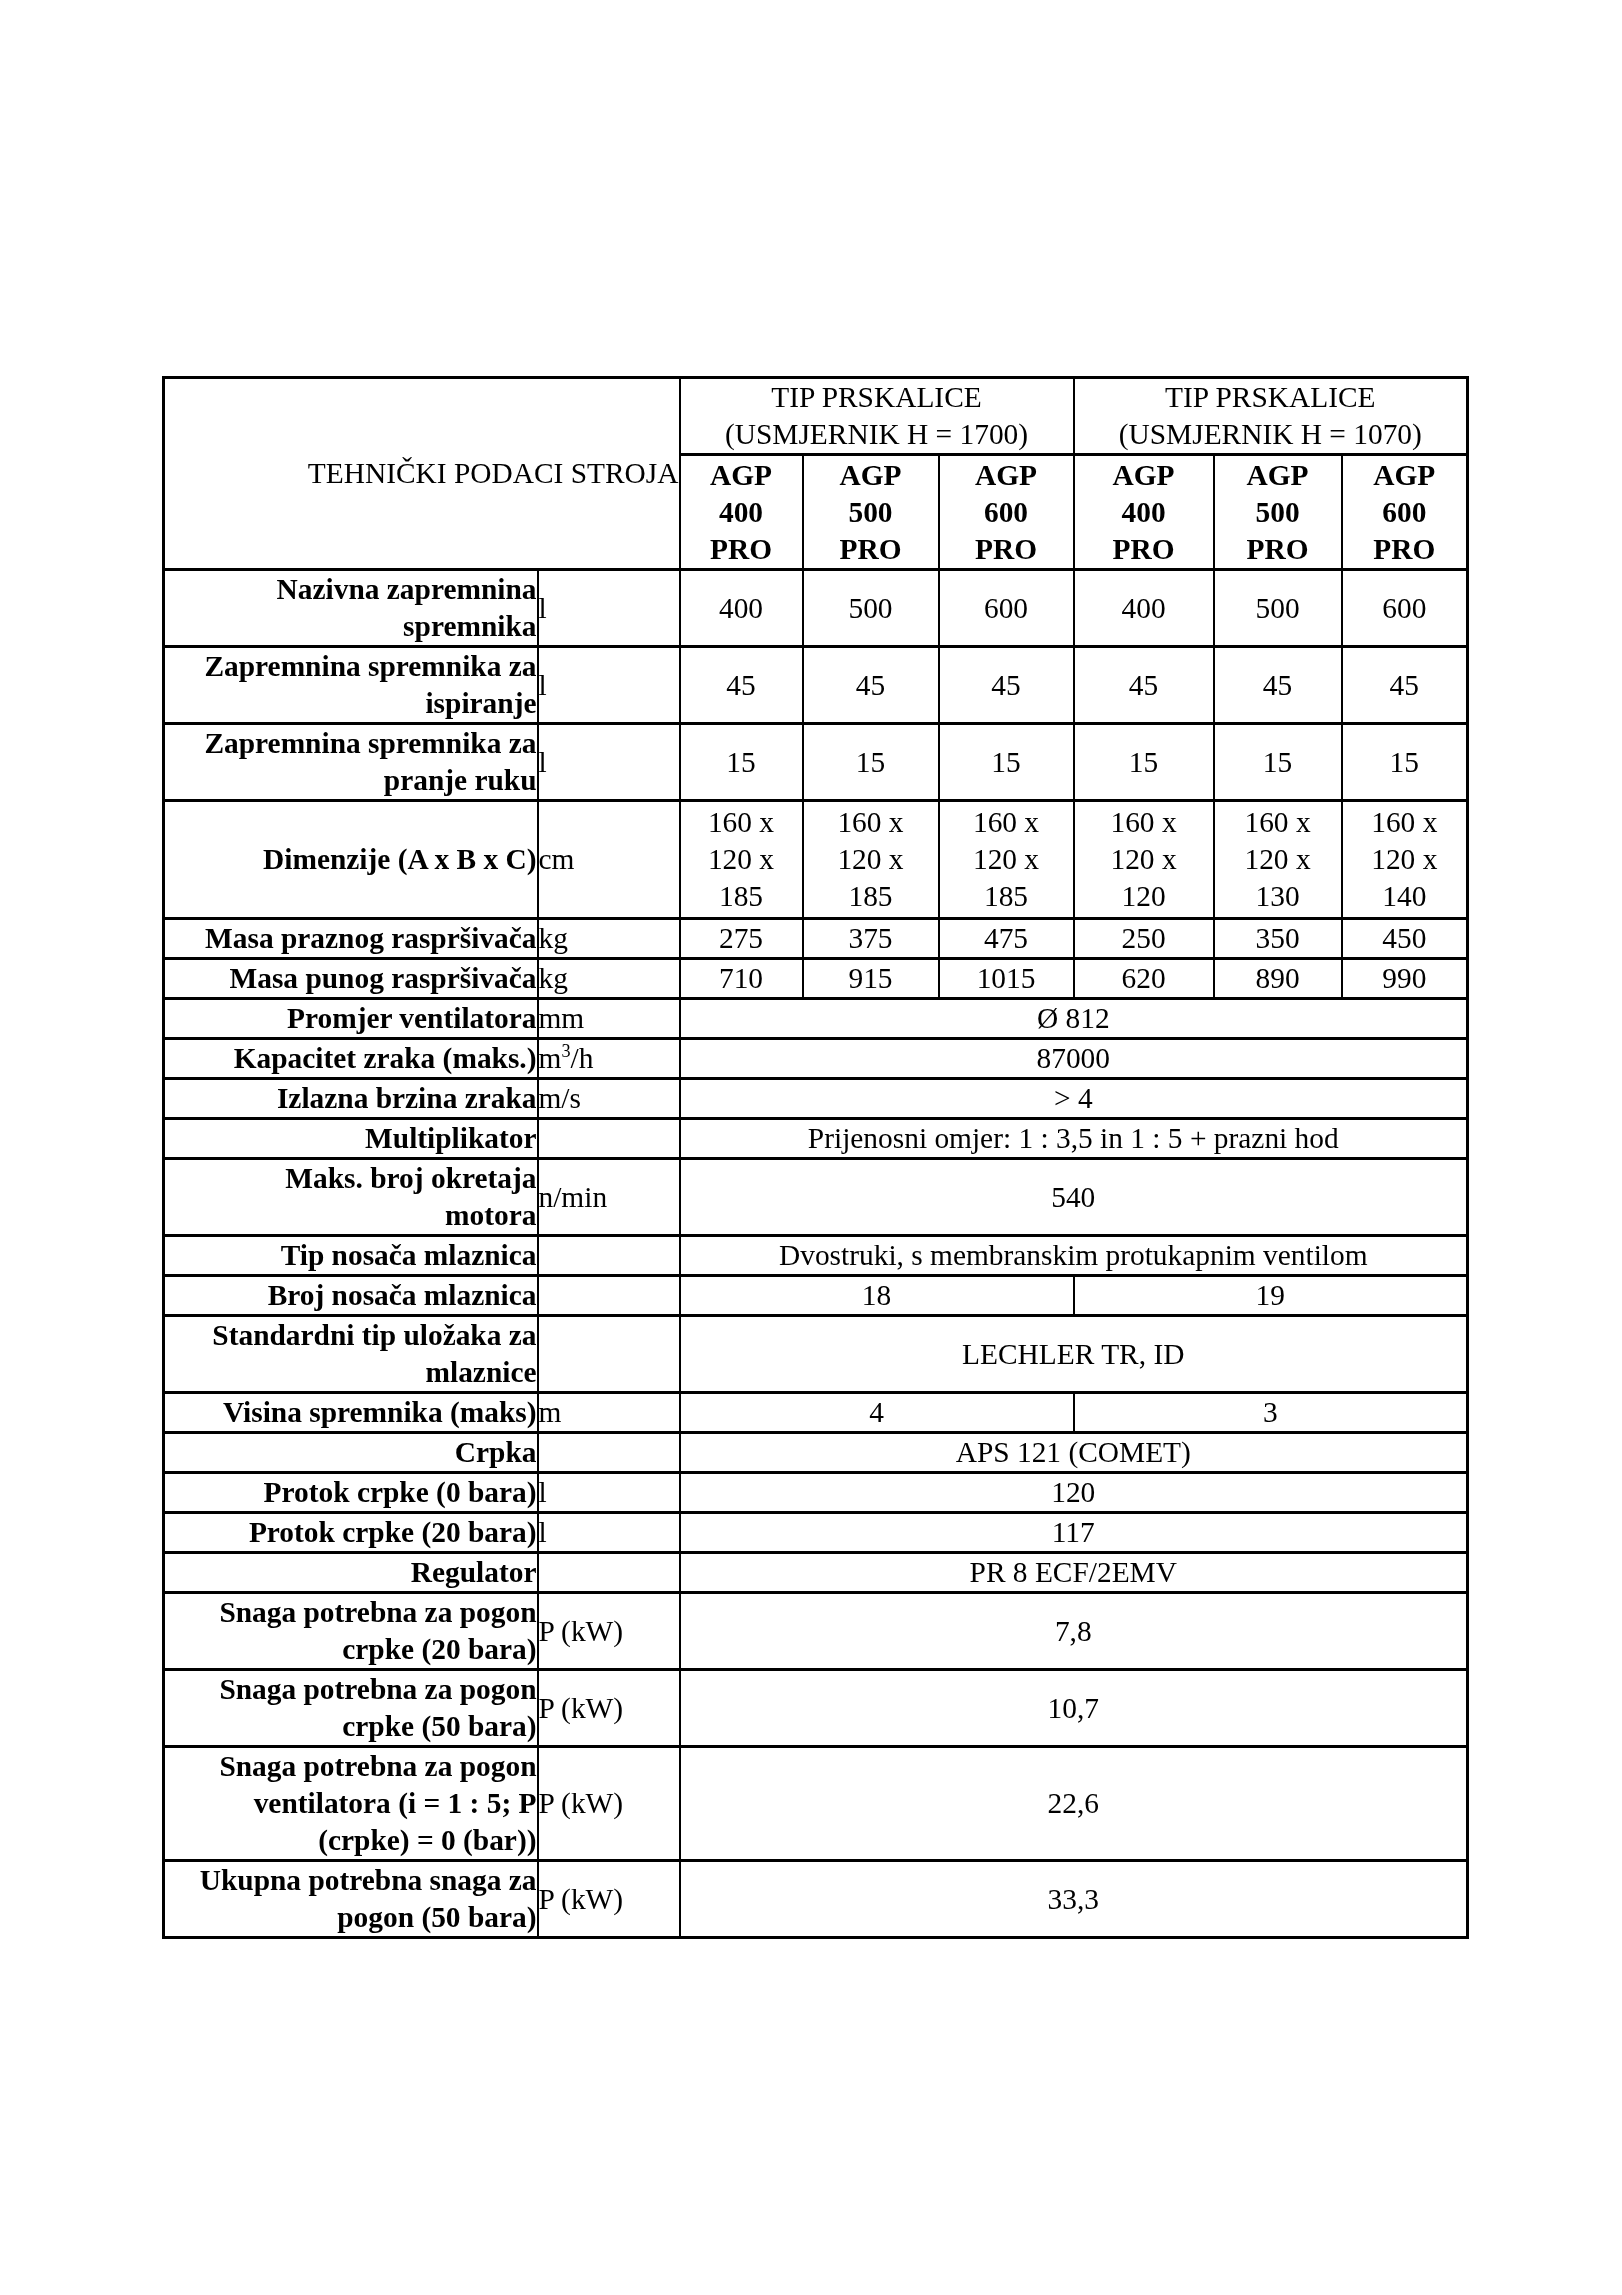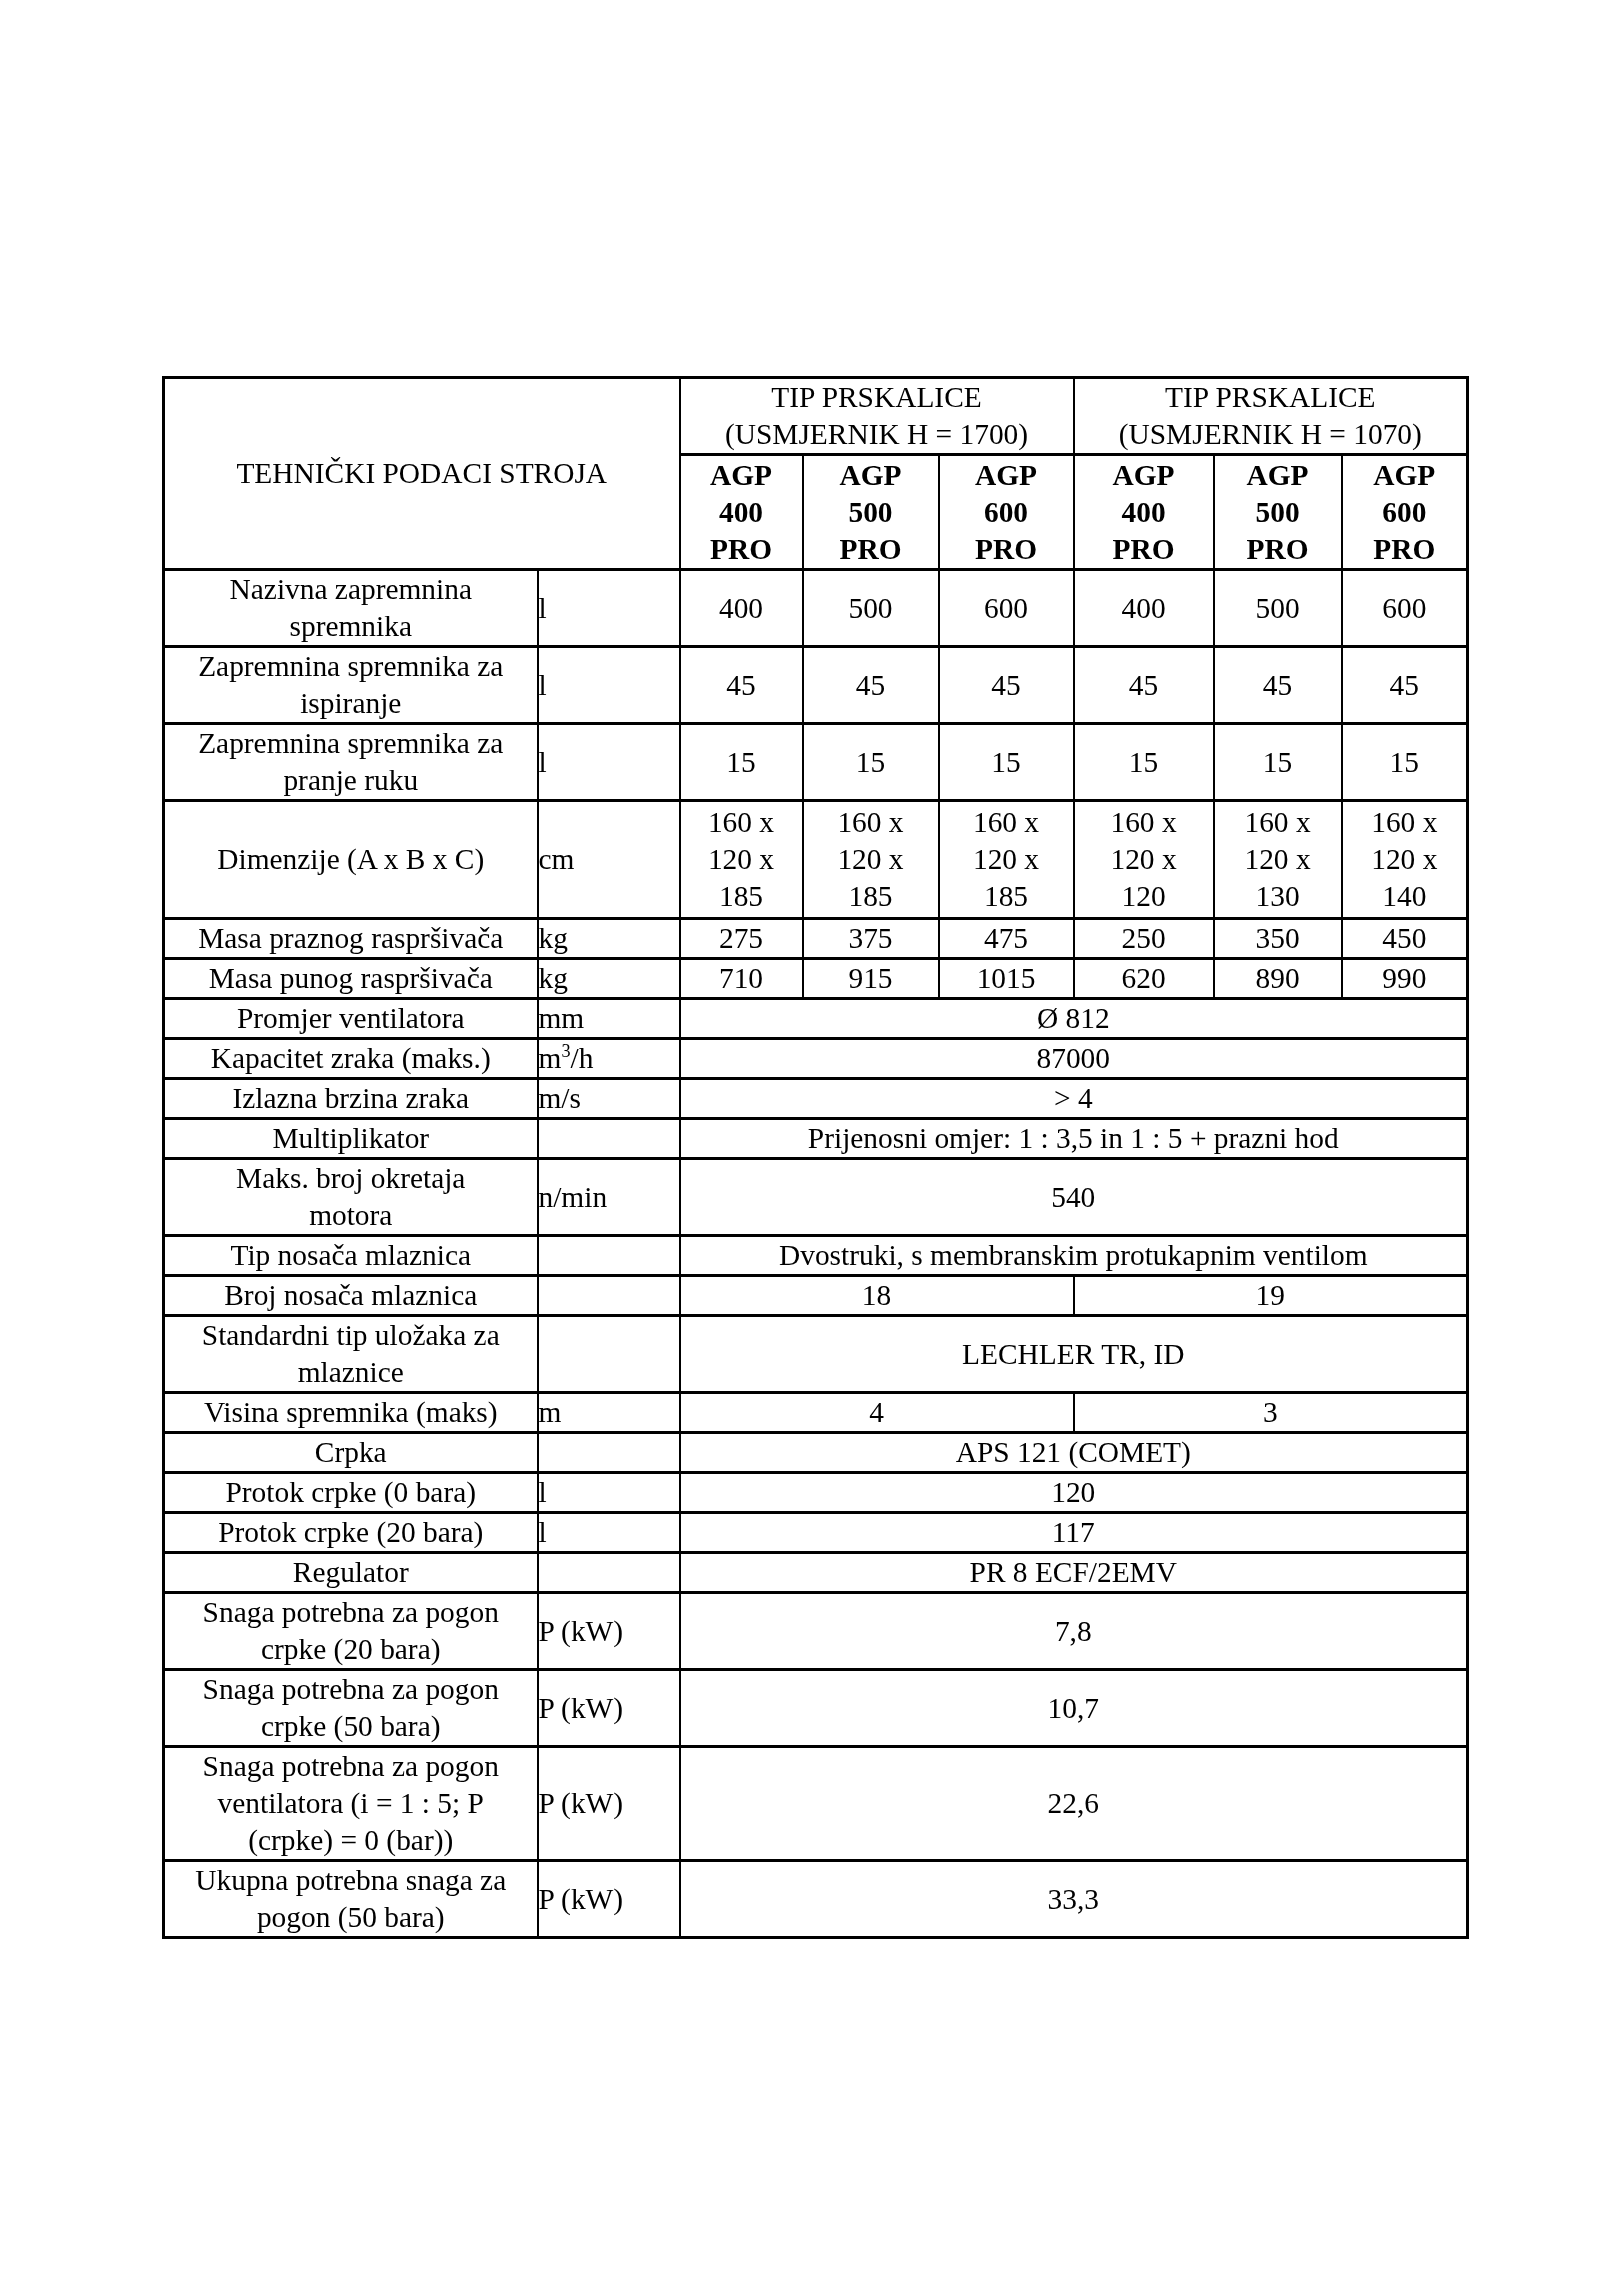--- a/index.html
+++ b/index.html
@@ -12,24 +12,24 @@
     position:absolute;left:162px;top:376px;width:1304px;
     border-collapse:collapse;table-layout:fixed;
     font-size:29.4px;line-height:37px;
   }
   .tbl td{
     border-left:2px solid #000;border-right:2px solid #000;
     border-top:3.3px solid #000;border-bottom:3.3px solid #000;
     padding:0;vertical-align:middle;overflow:hidden;
   }
   .tbl{border:3.3px solid #000;}
-  .lab{text-align:center;padding-left:10.5px;padding-right:3.9px;white-space:pre-line;}
+  .lab{text-align:right;padding-left:10.5px;padding-right:3.9px;white-space:pre-line;font-weight:bold;}
   .unit{text-align:left;padding-left:17px;}
   .val{text-align:center;white-space:pre-line;}
-  .corner{text-align:center;}
+  .corner{text-align:right;}
   sup.u3{font-size:0.62em;line-height:0;vertical-align:super;}
   tr.rha{height:75px;}
   tr.rhb{height:115px;font-weight:bold;}
   tr.r1{height:38px;}
   tr.r2{height:75px;}
   tr.r3{height:111px;}
   tr.rdim{height:118px;}
 </style>
 </head>
 <body>

